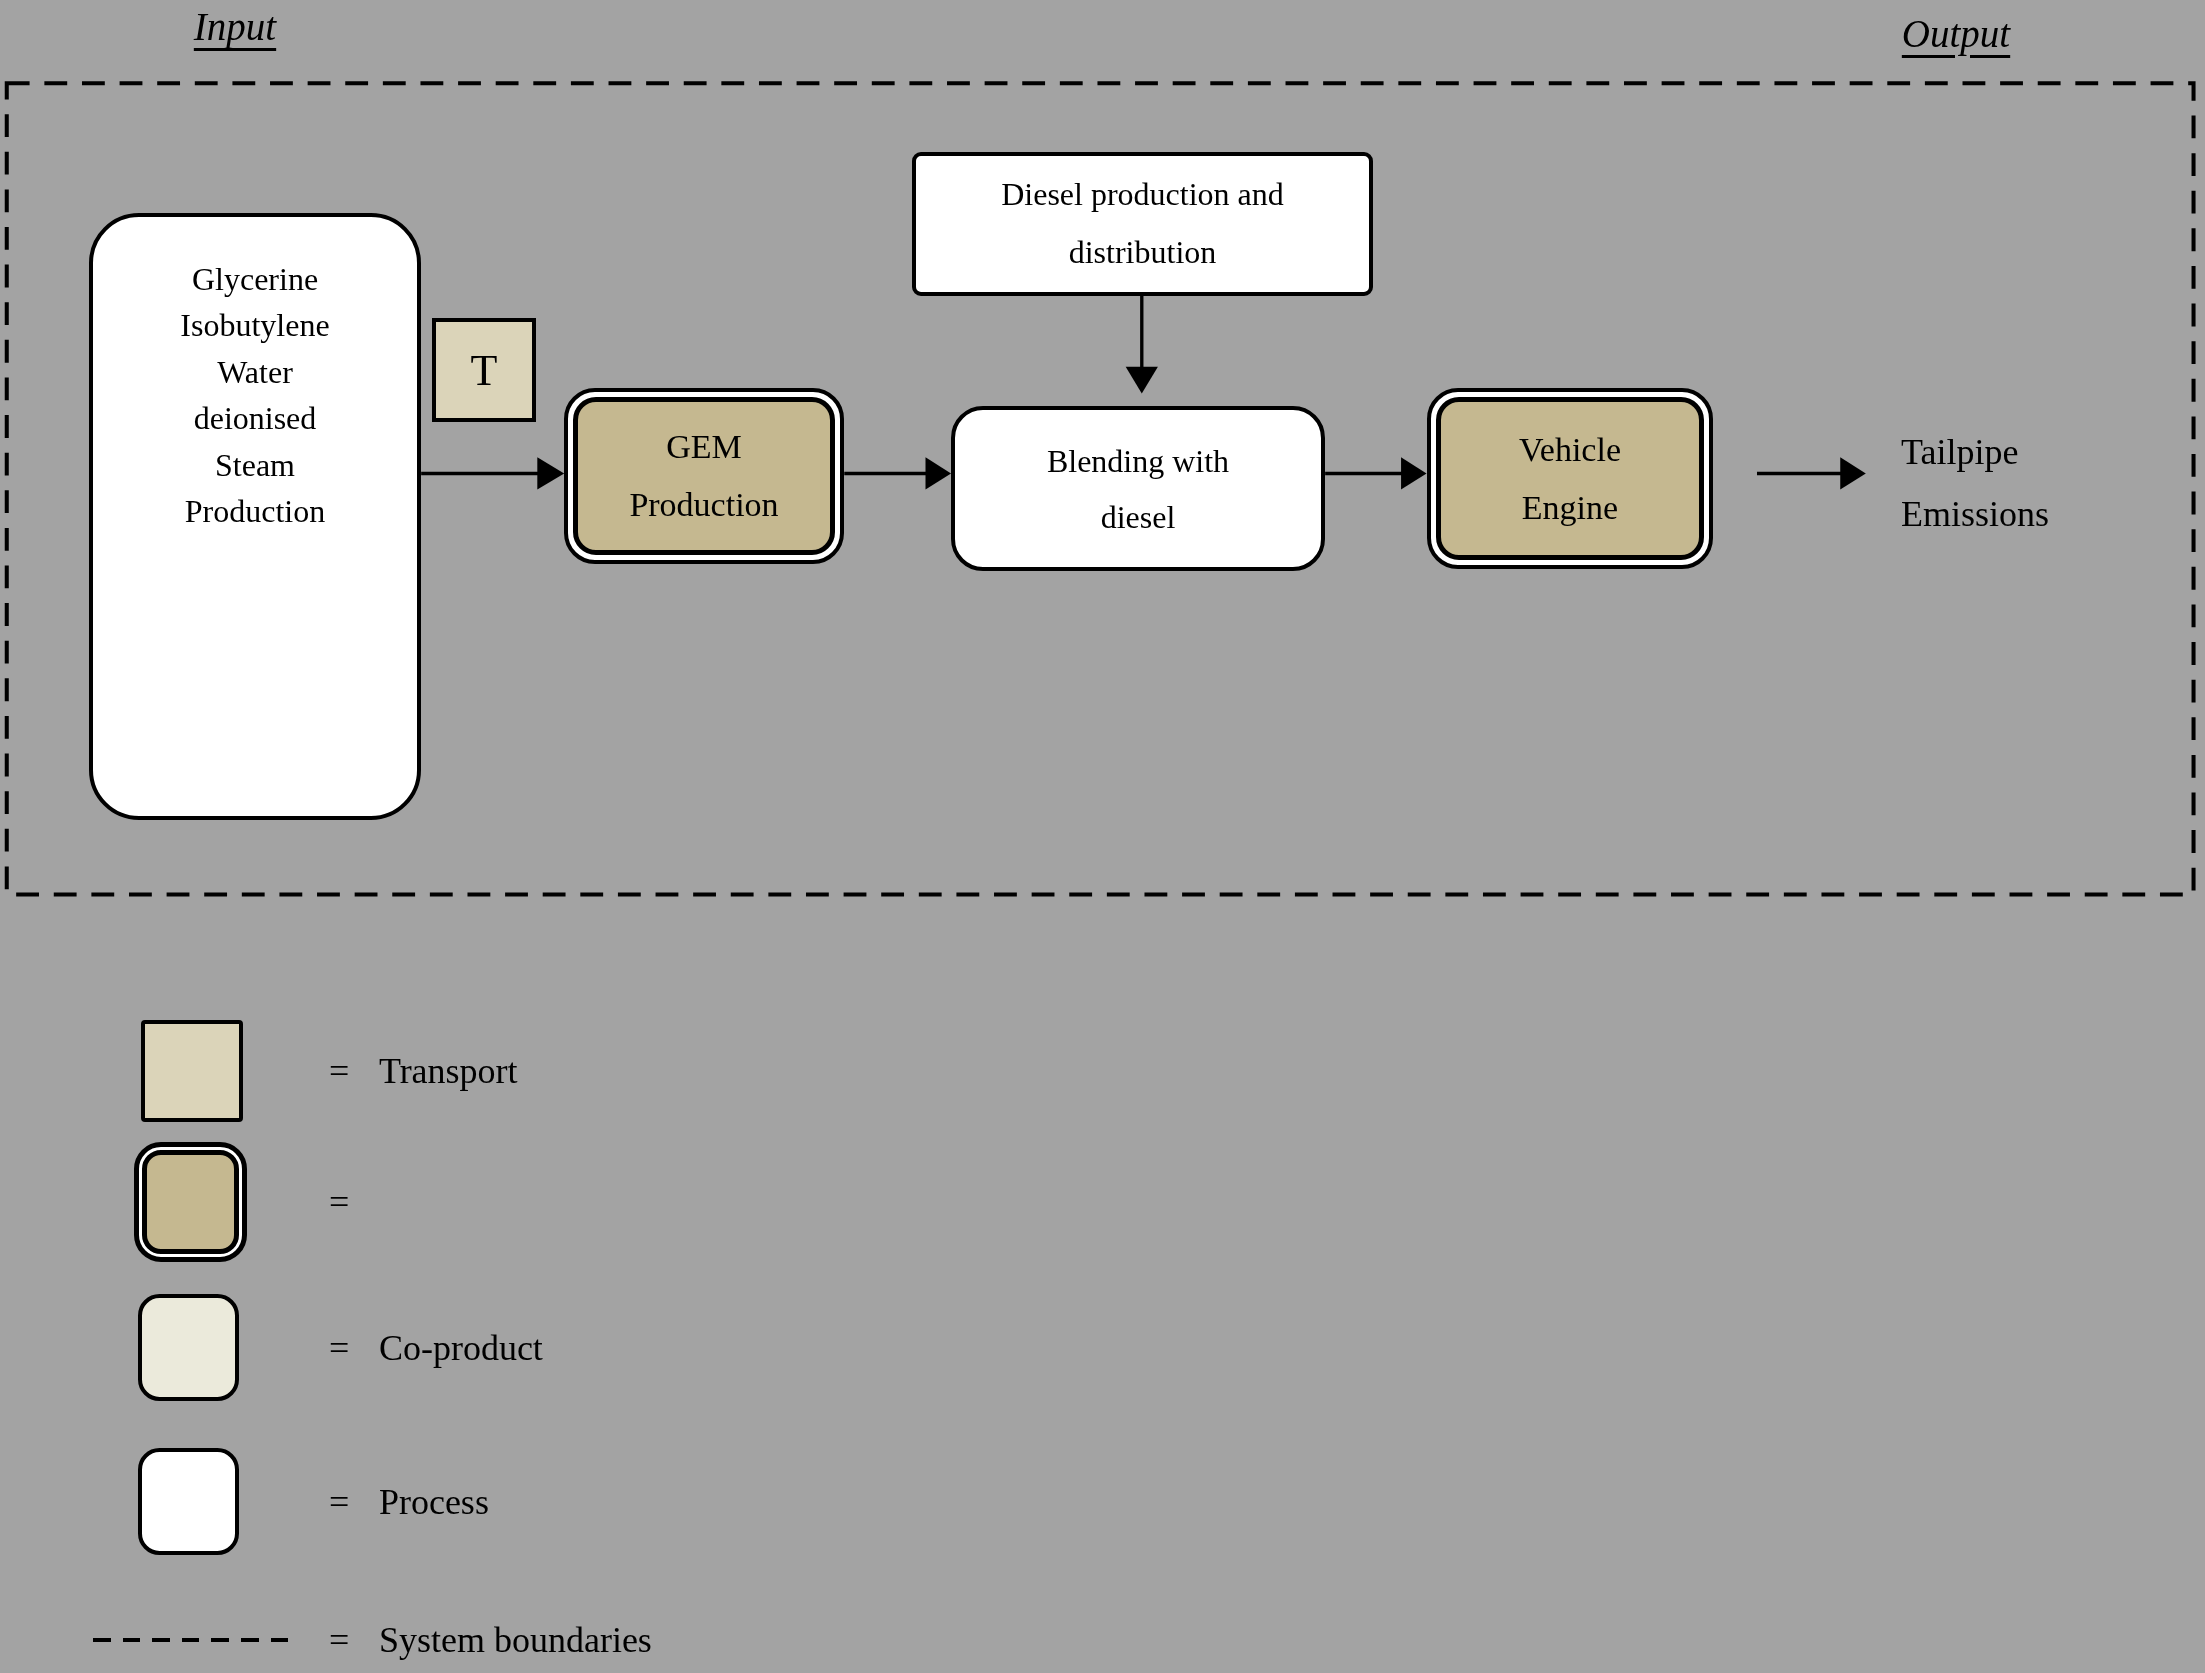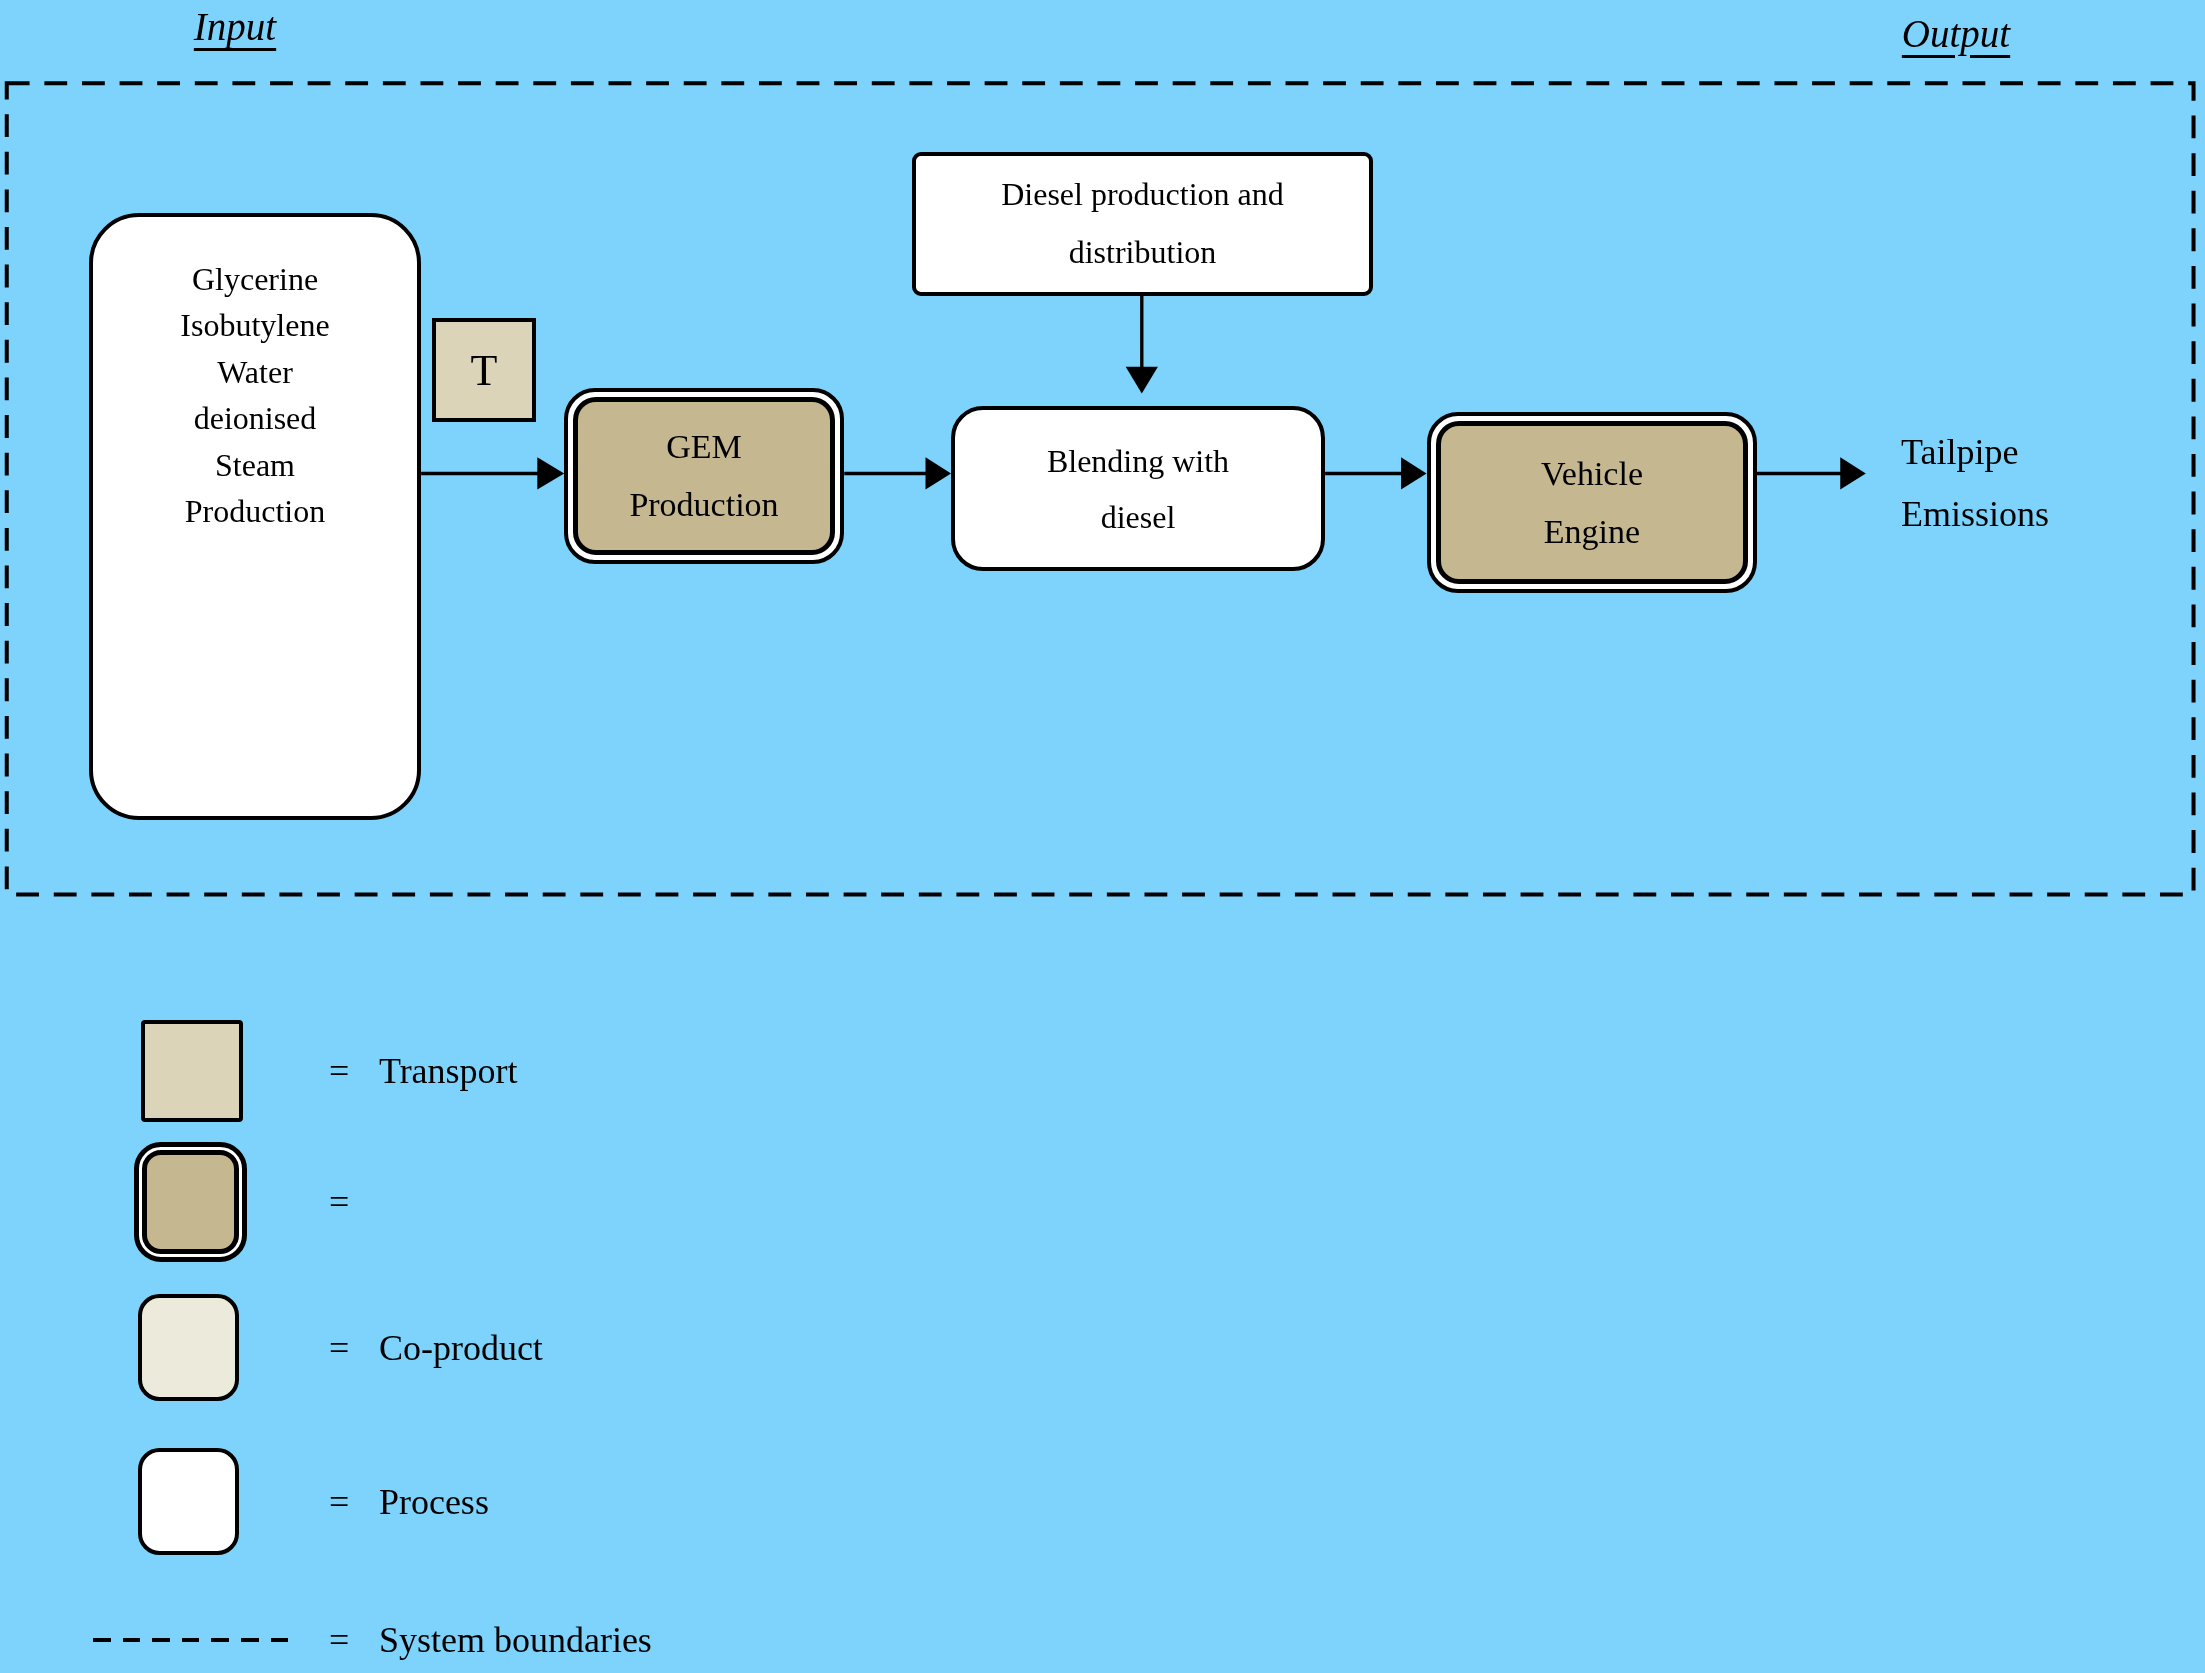--- a/index.html
+++ b/index.html
@@ -1,19 +1,19 @@
 <!DOCTYPE html>
 <html style="--c-transport: #dbd4b9; --c-facility: #c5b890; --c-coproduct: #ebeadb; --c-process: #ffffff; --c-line: #000000;font-size:10.7px"><head>
 <meta charset="utf-8">
 <style>
   html,body{margin:0;padding:0;background:#ffffff;}
   .diagram{
     position:relative;
     width:2205px;height:1673px;
-    background:#7dd3fc;
+    background:#a3a3a3;
     font-family:"Liberation Serif","DejaVu Serif",serif;
     color:#000;
     overflow:hidden;
   }
   .abs{position:absolute;}
   
   .section-title{
     font-style:italic;
     font-size:39px;
     text-decoration:underline;
@@ -156,21 +156,21 @@
     <div class="fac-inner">GEM
 Production</div>
   </div>
 
   <div class="abs proc-box diesel-box" style="left:912px;top:152px;width:461px;height:144px;">Diesel production and
 distribution</div>
 
   <div class="abs proc-box blending-box" style="left:951px;top:406px;width:374px;height:165px;">Blending with
 diesel</div>
 
-  <div class="abs fac-outer" style="left:1427px;top:412px;width:330px;height:181px;">
+  <div class="abs fac-outer" style="left:1427px;top:388px;width:286px;height:181px;">
     <div class="fac-inner">Vehicle
 Engine</div>
   </div>
 
   <div class="abs tailpipe" style="left:1891px;top:422px;width:269px;">Tailpipe
 Emissions</div>
 
   <div class="abs legend-row" style="left:141px;top:1020px;height:102px;">
     <div class="sw-transport"></div>
     <span class="legend-eq" style="margin-left:86px;">=</span>

